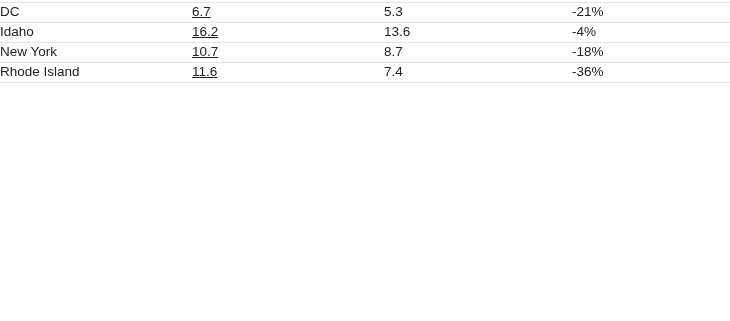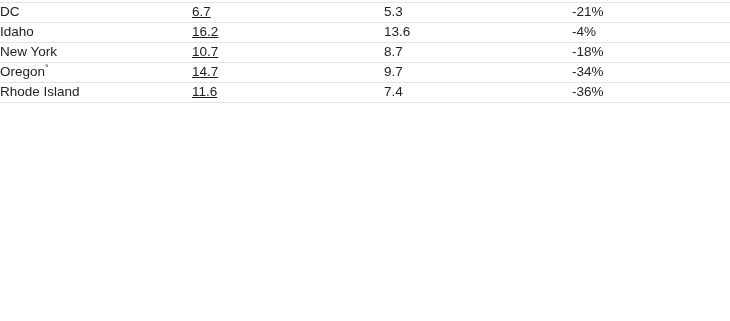--- a/index.html
+++ b/index.html
@@ -83,26 +83,20 @@
 
 
 
       <tr>
         <td class="col-state"><span>New York</span><span class="sup"></span></td>
         <td class="col-first">10.7</td>
         <td class="col-second">8.7</td>
         <td class="col-change">-18%</td>
       </tr>
 
-      <tr>
-        <td class="col-state"><span>Oregon</span><span class="sup">°</span></td>
-        <td class="col-first">14.7</td>
-        <td class="col-second">9.7</td>
-        <td class="col-change">-34%</td>
-      </tr>
 
       <tr>
         <td class="col-state"><span>Rhode Island</span><span class="sup"></span></td>
         <td class="col-first">11.6</td>
         <td class="col-second">7.4</td>
         <td class="col-change">-36%</td>
       </tr>
 
     </tbody>
   </table>

